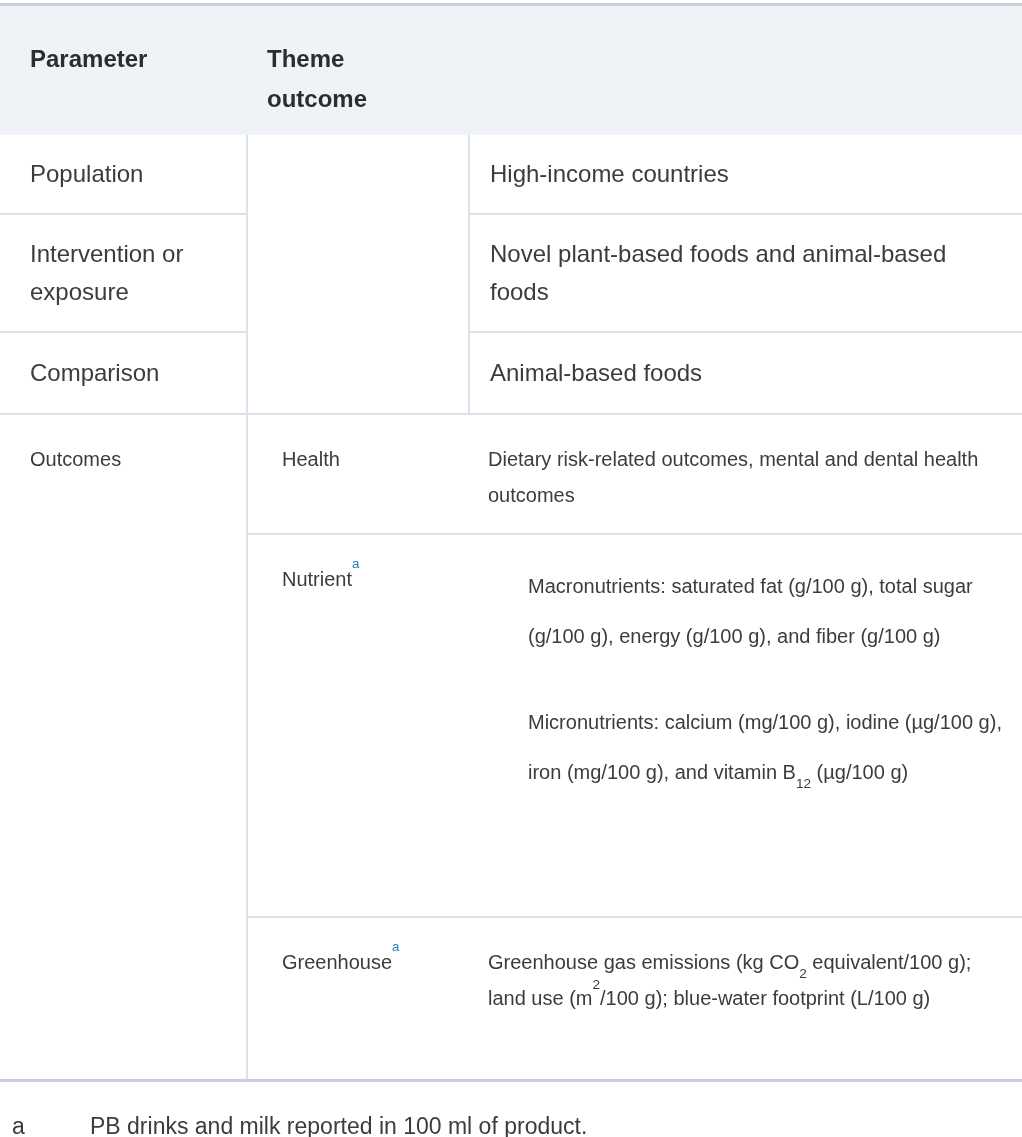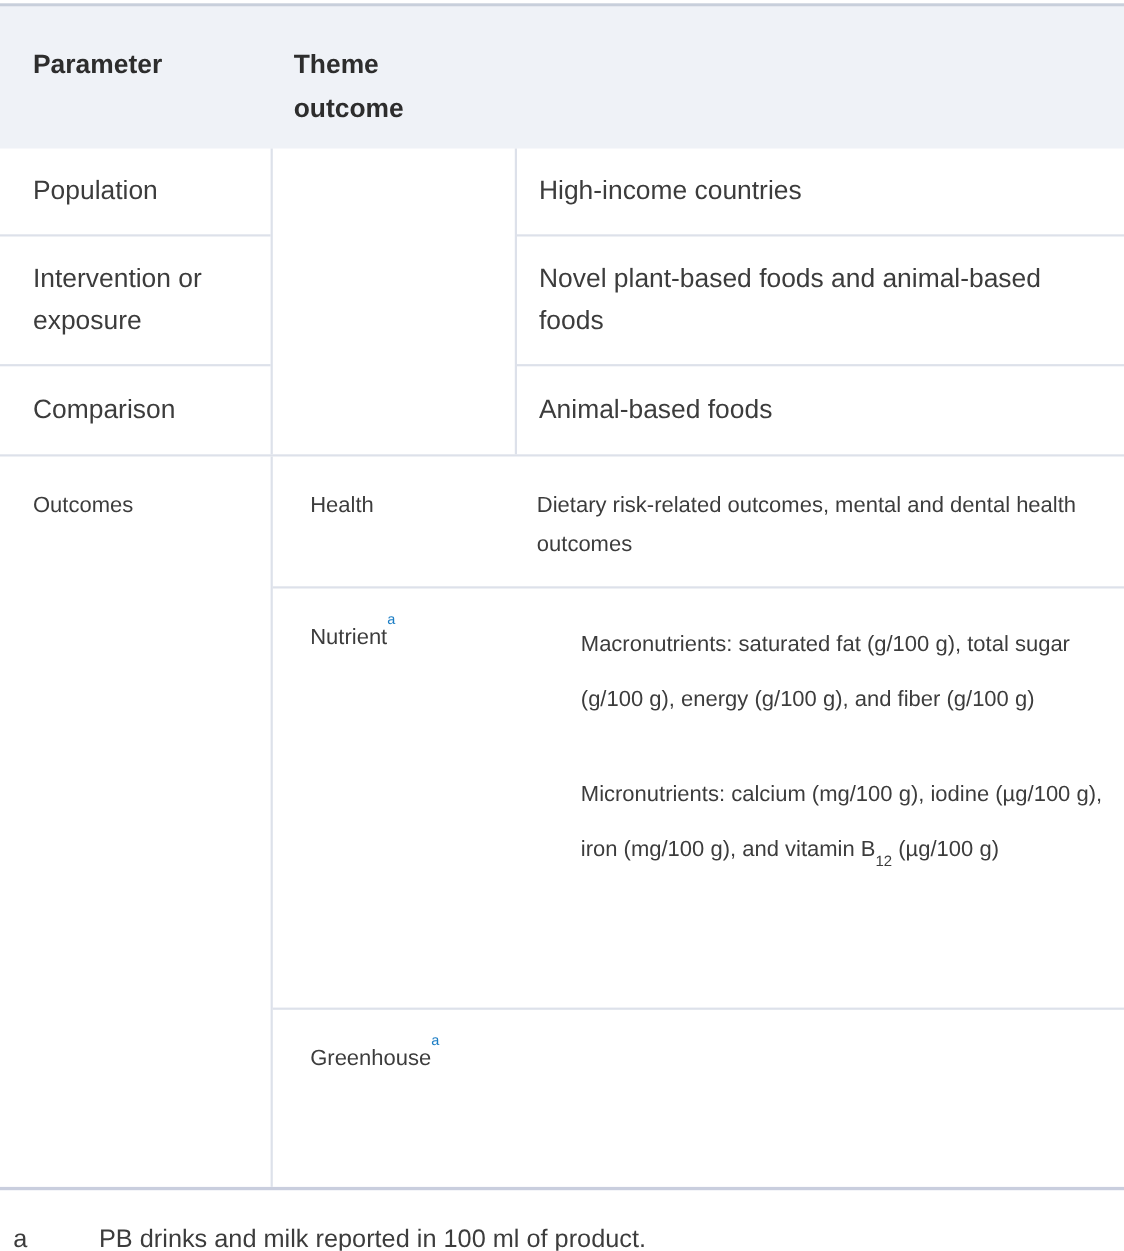--- a/index.html
+++ b/index.html
@@ -121,20 +121,23 @@
         <div class="trow nutrient bb">
           <div class="tlabel"><span>Nutrient</span><sup>a</sup></div>
           <div class="tcrit">
             <p><span>Macronutrients: saturated fat (g/100 g), total sugar (g/100 g), energy (g/100 g), and fiber (g/100 g)</span></p>
             <p><span>Micronutrients: calcium (mg/100 g), iodine (µg/100 g), iron (mg/100 g), and vitamin B</span><sub>12</sub><span> (µg/100 g)</span></p>
           </div>
         </div>
 
         <div class="trow environment">
           <div class="tlabel"><span>Greenhouse</span><sup>a</sup></div>
+          <div class="tcrit">
+            <p><span>Greenhouse gas emissions (kg CO</span><sub>2</sub><span> equivalent/100 g); land use (m</span><sup>2</sup><span>/100 g); blue-water footprint (L/100 g)</span></p>
+          </div>
         </div>
 
       </div>
     </div>
 
   </div>
 
   <div class="footnote">
     <span class="fn-marker">a</span>
     <span class="fn-text">PB drinks and milk reported in 100 ml of product.</span>

